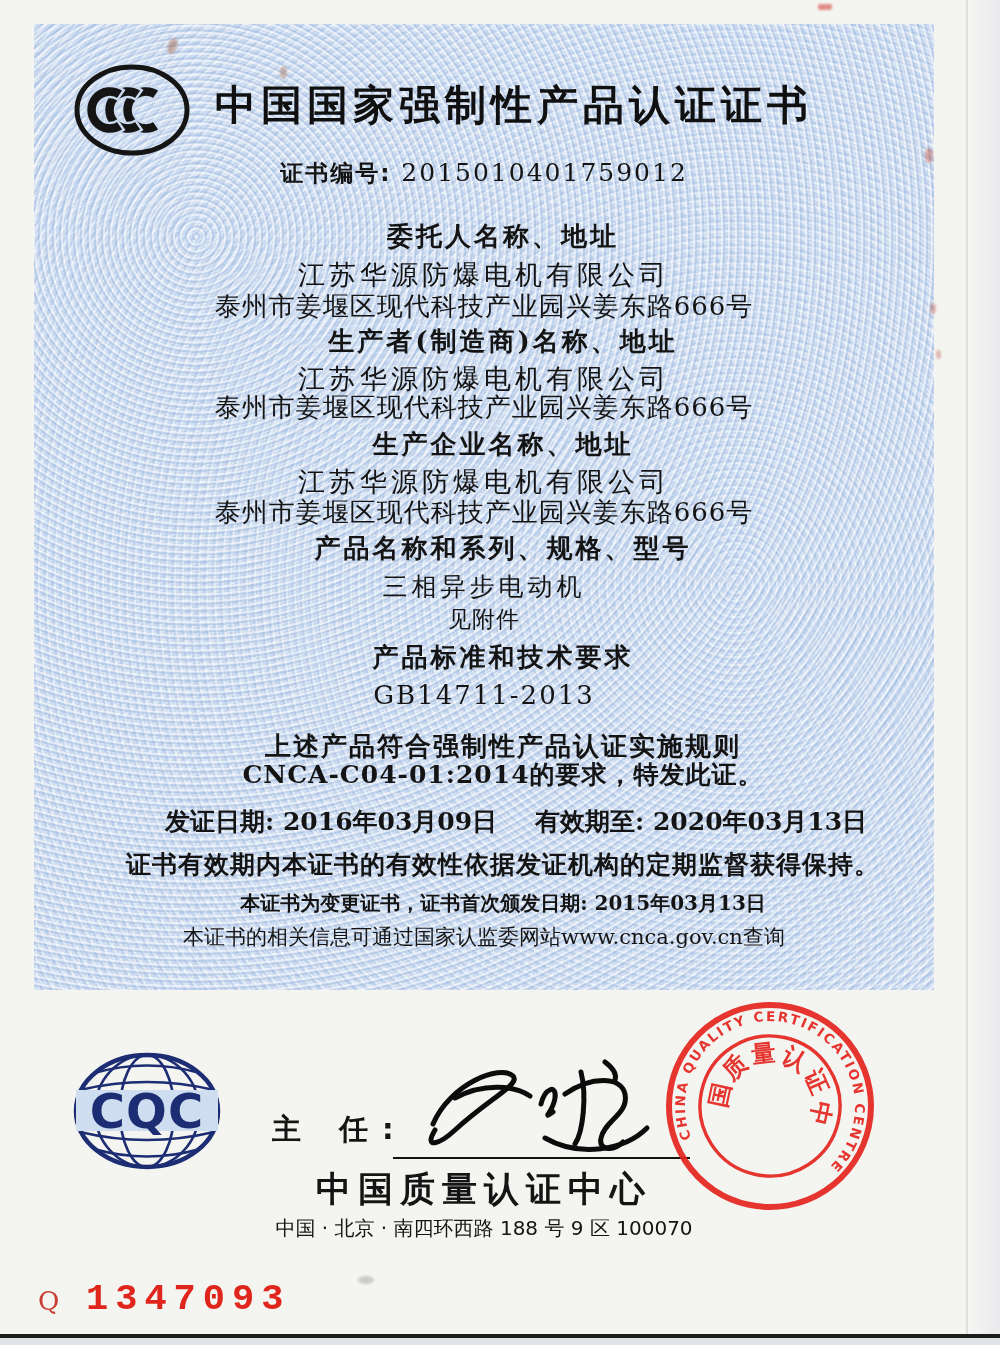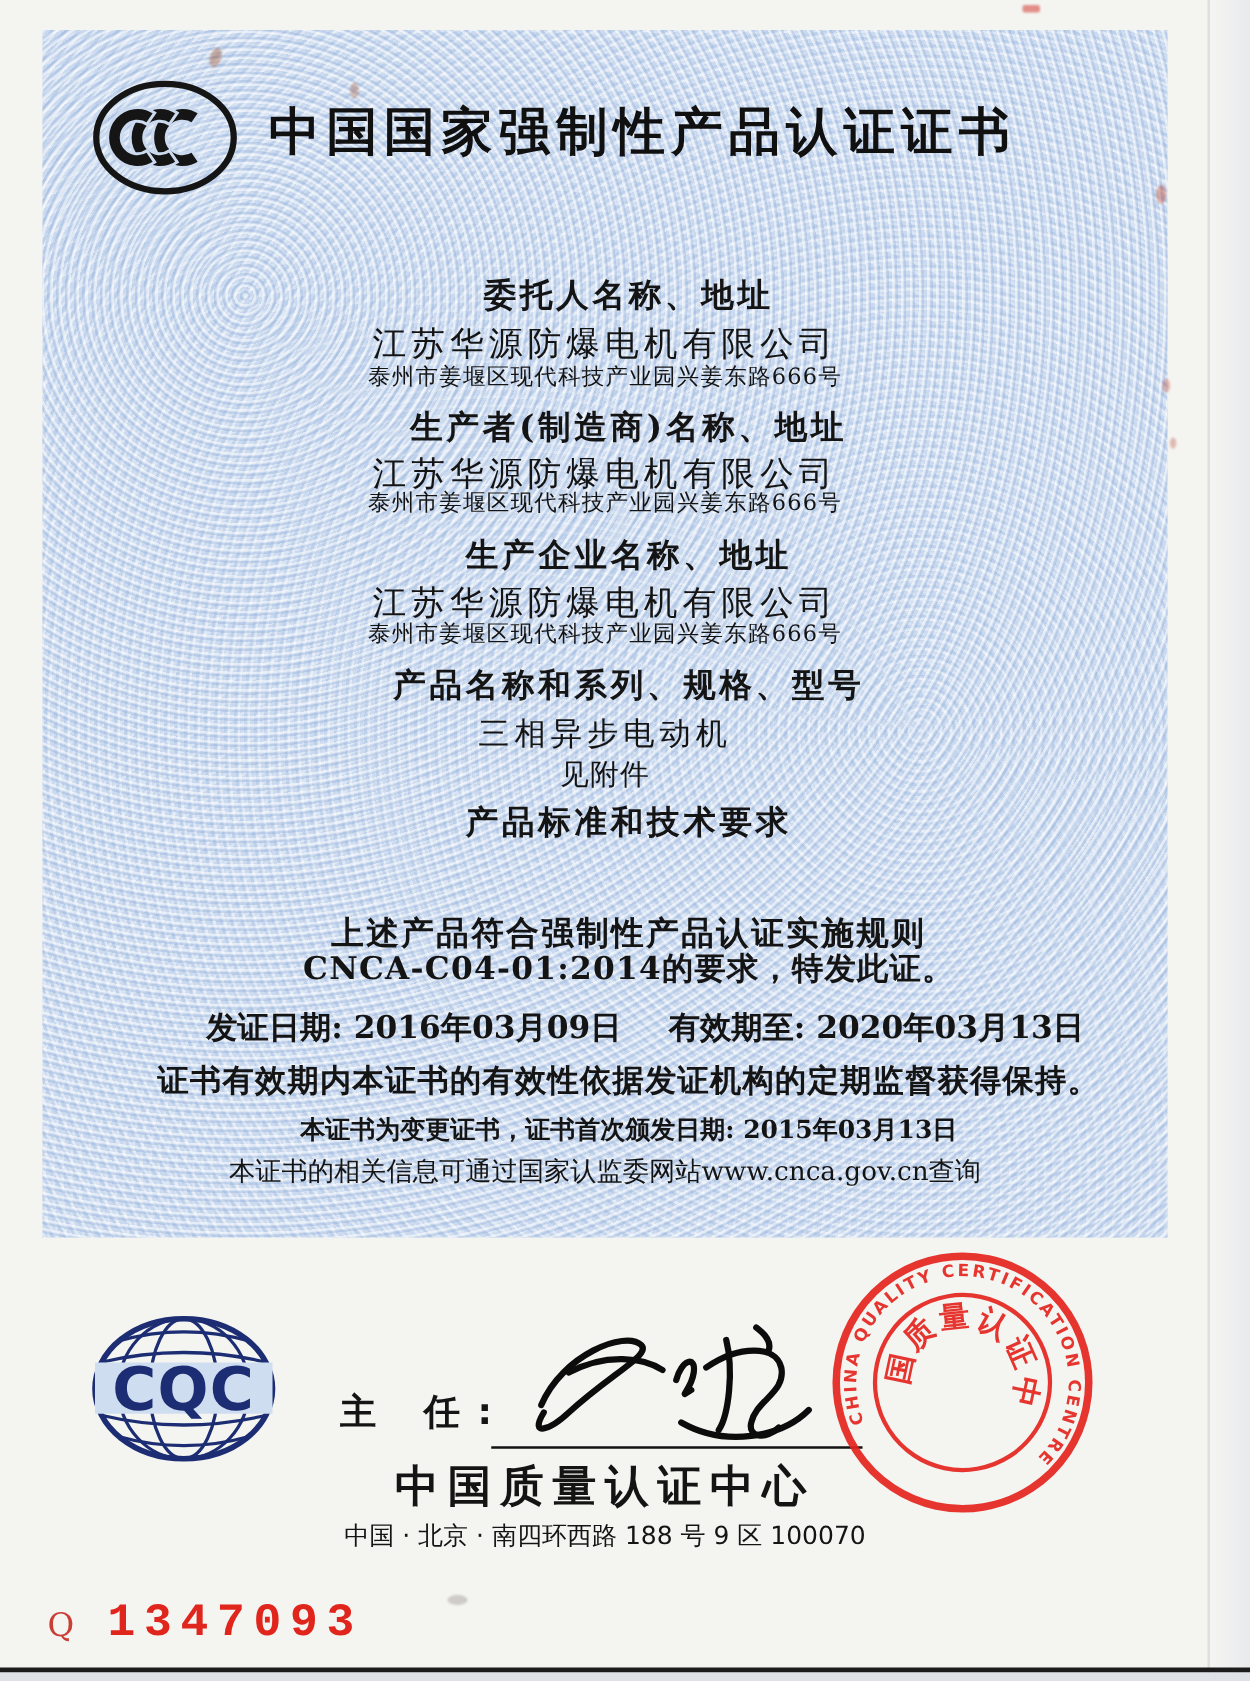--- a/index.html
+++ b/index.html
@@ -30,21 +30,21 @@
   .kaib{font-family:"DejaVu Serif",serif;font-weight:bold;margin-left:19px;}
   .num{font-family:"DejaVu Serif",serif;}
 
   .title{top:54px;left:60px;width:840px;font-size:41px;letter-spacing:5px;color:#101010;}
   .certno-row{top:134px;font-size:23px;}
   .certno-row .lbl{letter-spacing:2px;}
   .certno-row .val{font-size:25px;letter-spacing:2px;margin-left:10px;}
 
   .h-sec{font-size:26px;letter-spacing:3px;}
   .company{font-size:27px;letter-spacing:4px;}
-  .addr{font-size:18px;letter-spacing:1px;}
+  .addr{font-size:26px;letter-spacing:1px;}
 
   .s0h{top:195px;} .s0c{top:233px;} .s0a{top:265px;}
   .s1h{top:300px;} .s1c{top:337px;} .s1a{top:366px;}
   .s2h{top:403px;} .s2c{top:440px;} .s2a{top:471px;}
   .s3h{top:507px;} .s3c{top:546px;font-size:25px;} .s3a{top:580px;font-size:23px;}
   .s4h{top:616px;} .s4c{top:656px;font-size:26px;letter-spacing:2px;}
 
   .st1{top:705px;font-size:26px;letter-spacing:2px;}
   .st2{top:734px;font-size:25px;letter-spacing:1px;}
 
@@ -86,38 +86,42 @@
   <svg class="svgabs" style="left:36px;top:36px;" width="124" height="100" viewBox="0 0 124 100">
     <ellipse cx="62" cy="50" rx="55" ry="43" fill="none" stroke="#151515" stroke-width="5"></ellipse>
     <g fill="#151515" stroke="#cbdaef" stroke-width="2.4">
       <path d="M 89.8,30.3 A 24 24 0 1 0 89.8,69.7 L 83.5,60.6 A 13 13 0 1 1 83.5,39.4 Z"></path>
       <path d="M 71.8,30.3 A 24 24 0 1 0 71.8,69.7 L 65.5,60.6 A 13 13 0 1 1 65.5,39.4 Z"></path>
       <path d="M 53.8,30.3 A 24 24 0 1 0 53.8,69.7 L 47.5,60.6 A 13 13 0 1 1 47.5,39.4 Z"></path>
     </g>
   </svg>
 
   <div class="row title hei">中国国家强制性产品认证证书</div>
+  <div class="row certno-row">
+    <span class="hei lbl">证书编号:</span><span class="num val">2015010401759012</span>
+  </div>
 
   <div class="row h-sec kaib s0h">委托人名称、地址</div>
   <div class="row company kai s0c">江苏华源防爆电机有限公司</div>
   <div class="row addr kai s0a">泰州市姜堰区现代科技产业园兴姜东路666号</div>
 
   <div class="row h-sec kaib s1h">生产者(制造商)名称、地址</div>
   <div class="row company kai s1c">江苏华源防爆电机有限公司</div>
   <div class="row addr kai s1a">泰州市姜堰区现代科技产业园兴姜东路666号</div>
 
   <div class="row h-sec kaib s2h">生产企业名称、地址</div>
   <div class="row company kai s2c">江苏华源防爆电机有限公司</div>
   <div class="row addr kai s2a">泰州市姜堰区现代科技产业园兴姜东路666号</div>
 
   <div class="row h-sec kaib s3h">产品名称和系列、规格、型号</div>
   <div class="row company kai s3c">三相异步电动机</div>
   <div class="row addr kai s3a">见附件</div>
 
   <div class="row h-sec kaib s4h">产品标准和技术要求</div>
+  <div class="row num s4c">GB14711-2013</div>
 
   <div class="row kaib st1">上述产品符合强制性产品认证实施规则</div>
   <div class="row kaib st2">CNCA-C04-01:2014的要求，特发此证。</div>
 
   <div class="row dates kaib">
     <span class="issue">
       <span>发证日期:</span>
       <span>2016年03月09日</span>
     </span>
     <span class="valid">

